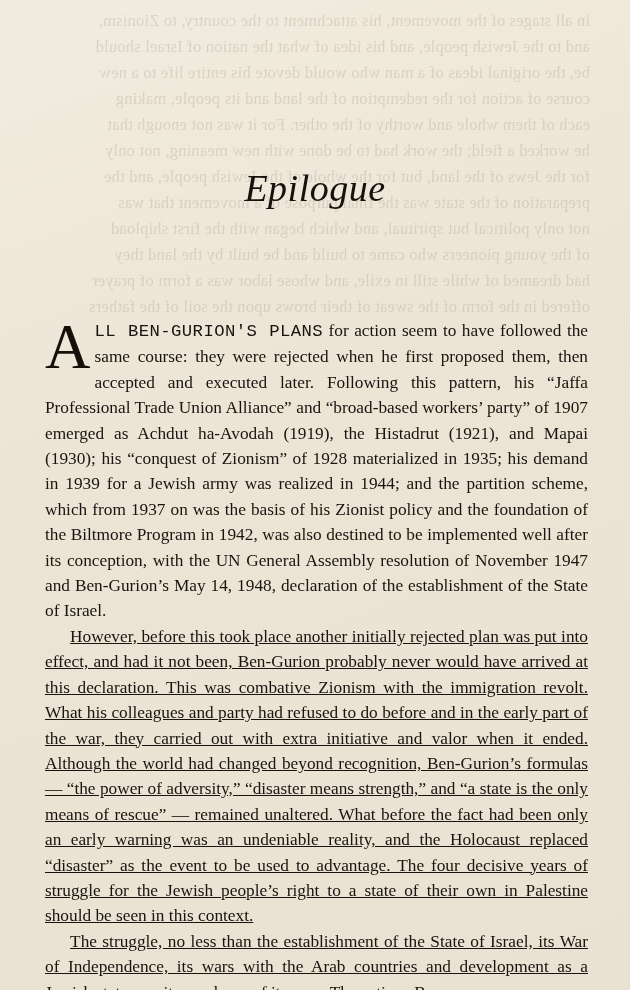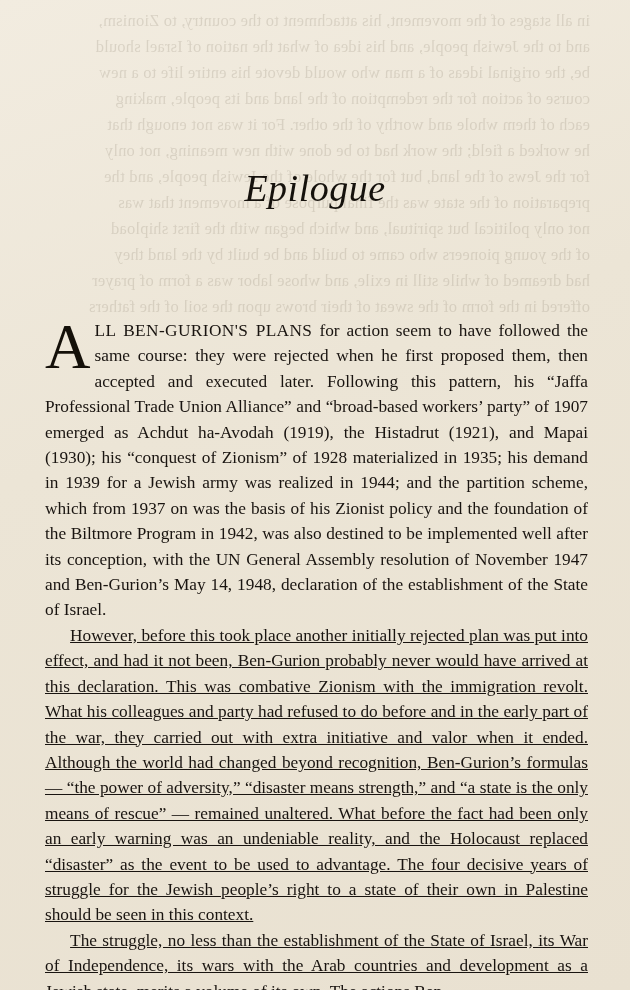--- a/index.html
+++ b/index.html
@@ -62,20 +62,21 @@
     line-height: 25.4px;
     text-align: justify;
     text-justify: inter-word;
     color: #191410;
   }
   p { margin: 0; }
   p.indent { text-indent: 1.45em; text-decoration: underline; }
   .smallcaps {
     font-variant: small-caps;
     letter-spacing: 0.4px;
+    font-family: Liberation Mono, monospace;
   }
   .dropcap-para {
     position: relative;
     min-height: 56px;
   }
   .dropcap {
     float: left;
     font-size: 63px;
     line-height: 50px;
     padding: 2px 4px 0 0;

